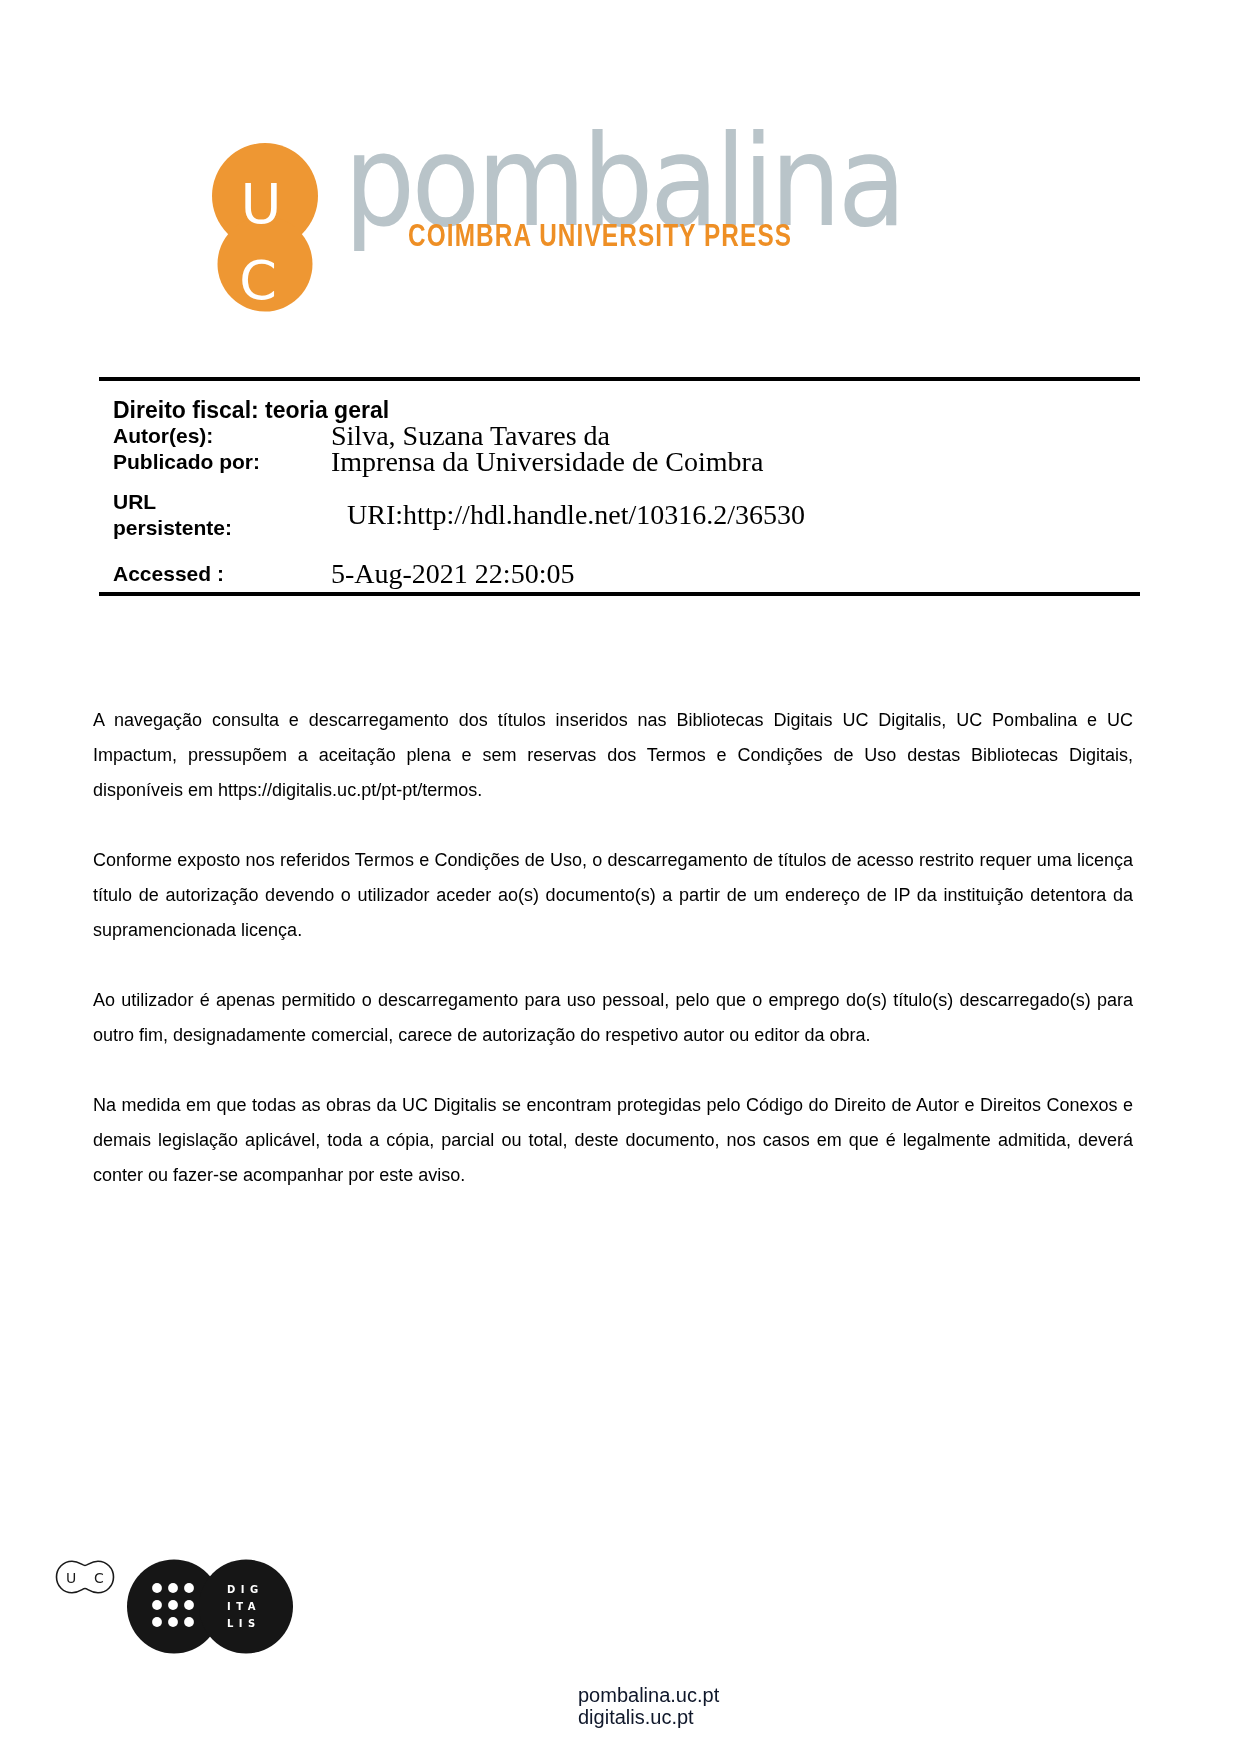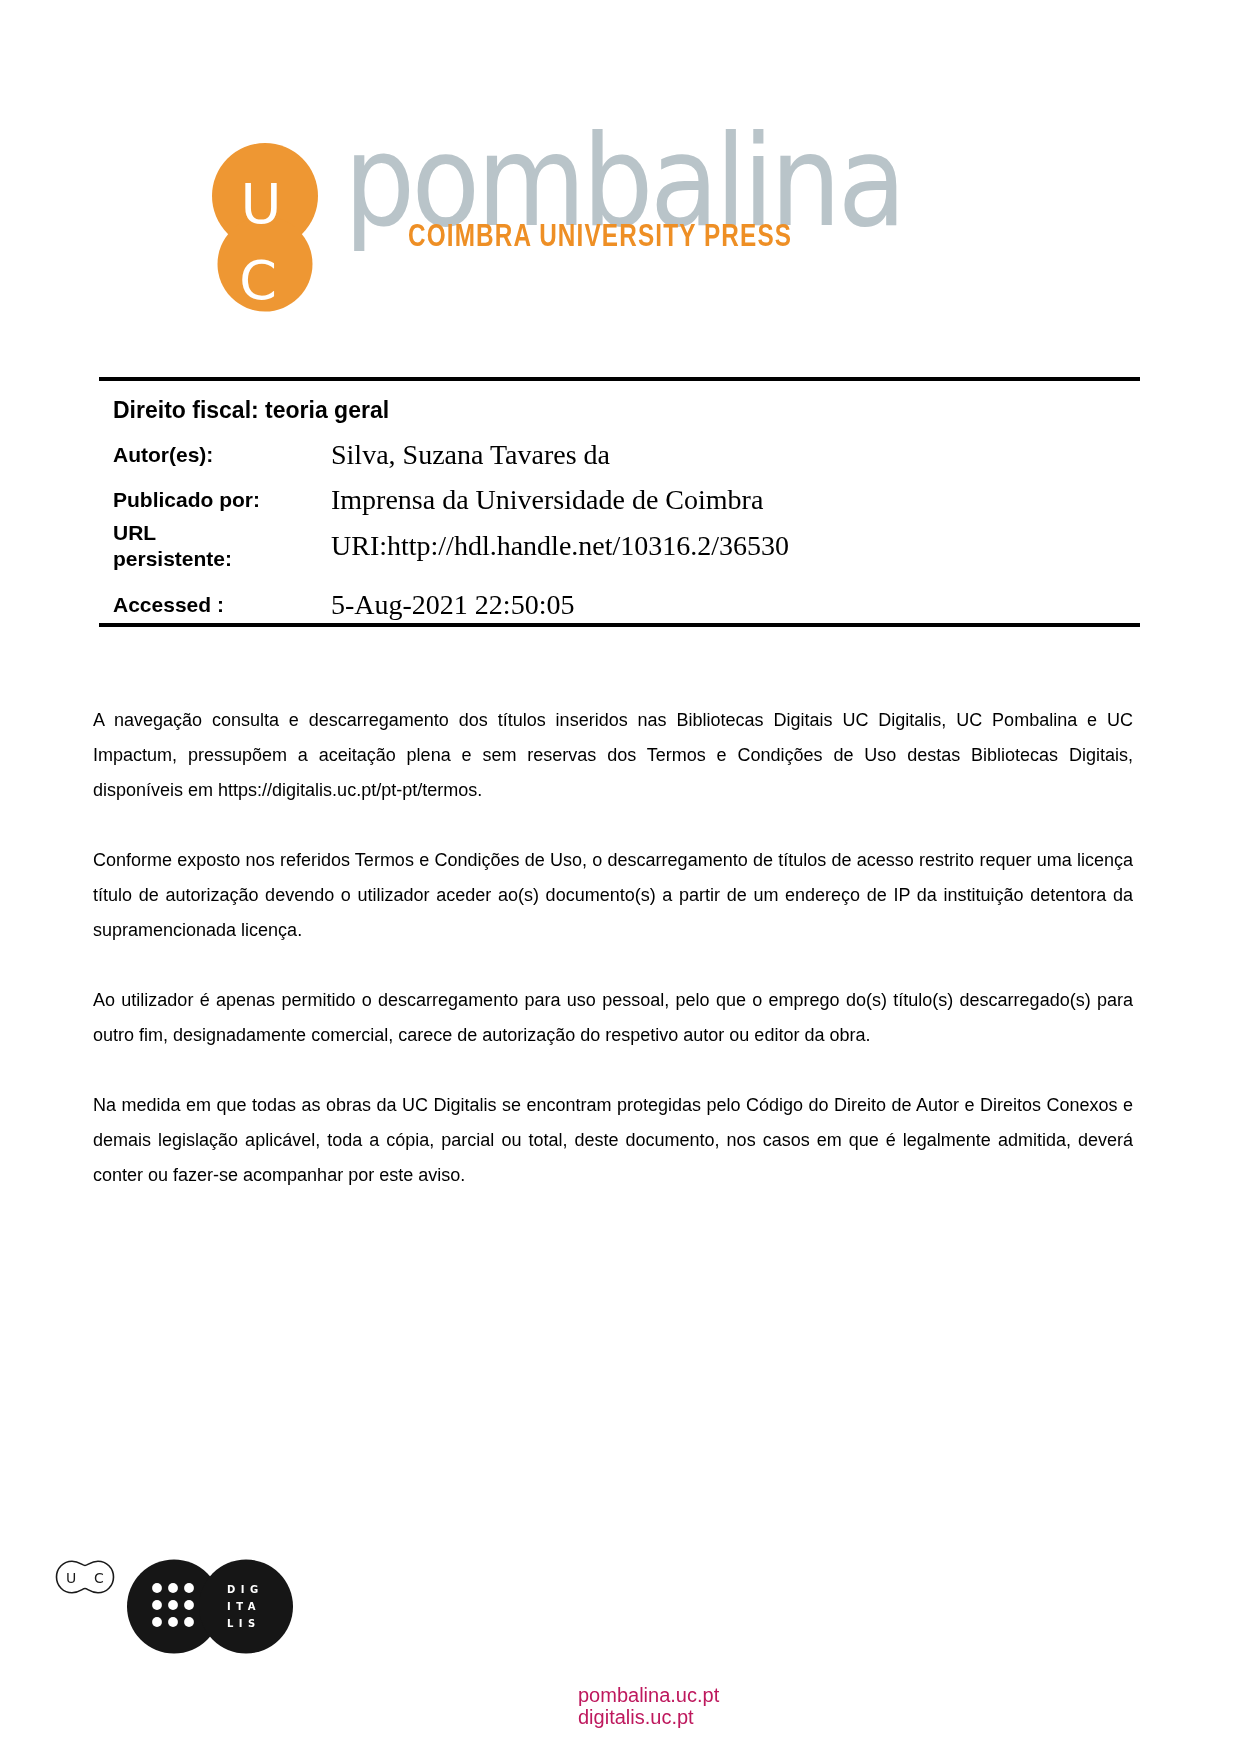--- a/index.html
+++ b/index.html
@@ -22,34 +22,34 @@
     transform:scaleX(0.76);transform-origin:left top;white-space:nowrap;
   }
 
   
   .meta{
     position:absolute;left:99px;top:377px;width:1041px;box-sizing:border-box;
     border-top:4px solid #000;border-bottom:4px solid #000;
     padding:16px 0 5px 14px;
   }
   .meta-title{font-size:23px;font-weight:bold;line-height:26px;}
-  .meta-row{display:flex;align-items:center;margin-top:19px;}
-  .meta-row.url-row{margin-top:7px;}
+  .meta-row{display:flex;align-items:center;}
+  .meta-row.url-row{margin-top:14px;gap:16px;}
   .meta-row.accessed-row{margin-top:20px;}
   .meta-label{width:218px;flex:none;font-weight:bold;font-size:21px;line-height:26px;white-space:pre-line;}
   .meta-value{font-size:28px;line-height:26px;font-family:Liberation Serif, serif;}
 
   
   .terms{position:absolute;left:93px;top:703px;width:1040px;font-size:18px;line-height:35px;text-align:justify;}
   .terms p{margin:0 0 35px 0;}
 
   
   .footer-uc-badge{position:absolute;left:53px;top:1559px;width:64px;height:36px;}
   .digitalis-logo{position:absolute;left:126px;top:1558px;width:168px;height:97px;}
-  .footer-links{position:absolute;left:578px;top:1684px;font-size:20px;line-height:22px;color:#be185d;}
+  .footer-links{position:absolute;left:578px;top:1684px;font-size:20px;line-height:22px;color:#0f172a;}
   .footer-links div{cursor:pointer;}
 </style>
 </head>
 <body>
 
 <svg class="uc-logo" viewBox="0 0 110 169" aria-hidden="true">
   <g>
     <circle cx="55" cy="53" r="53" fill="#ee9733"></circle>
     <circle cx="55" cy="121" r="47.5" fill="#ee9733"></circle>
   </g>

